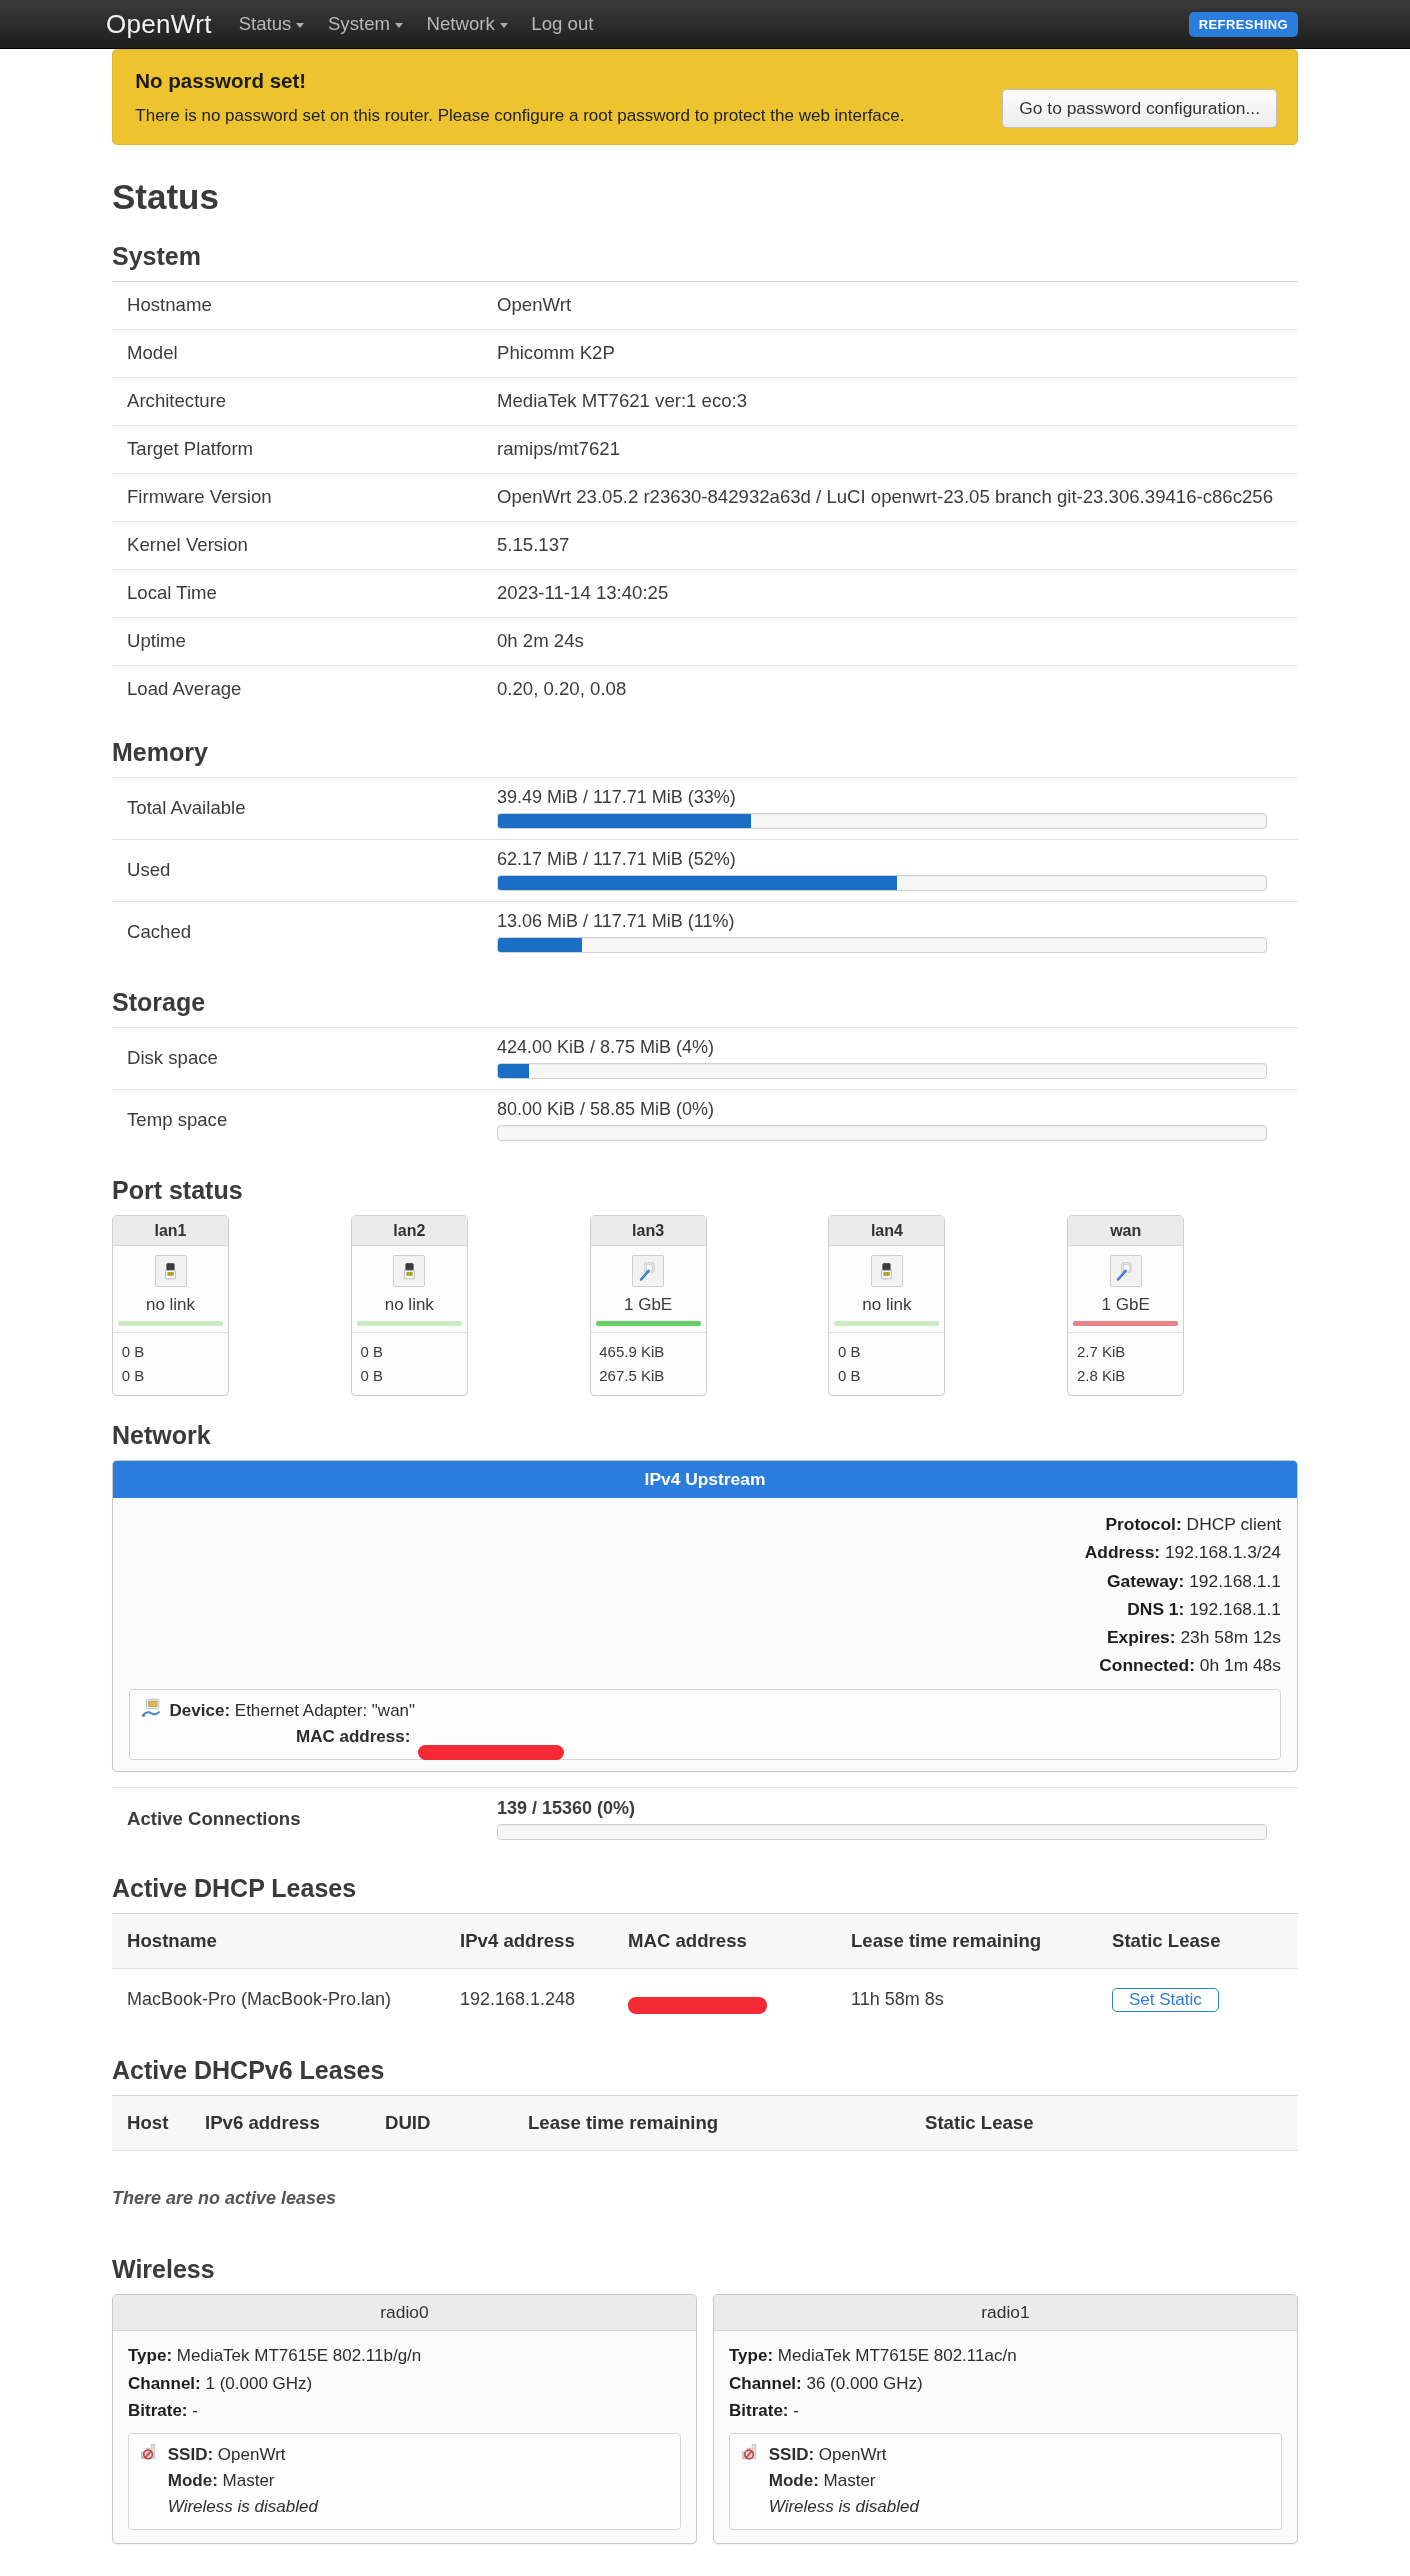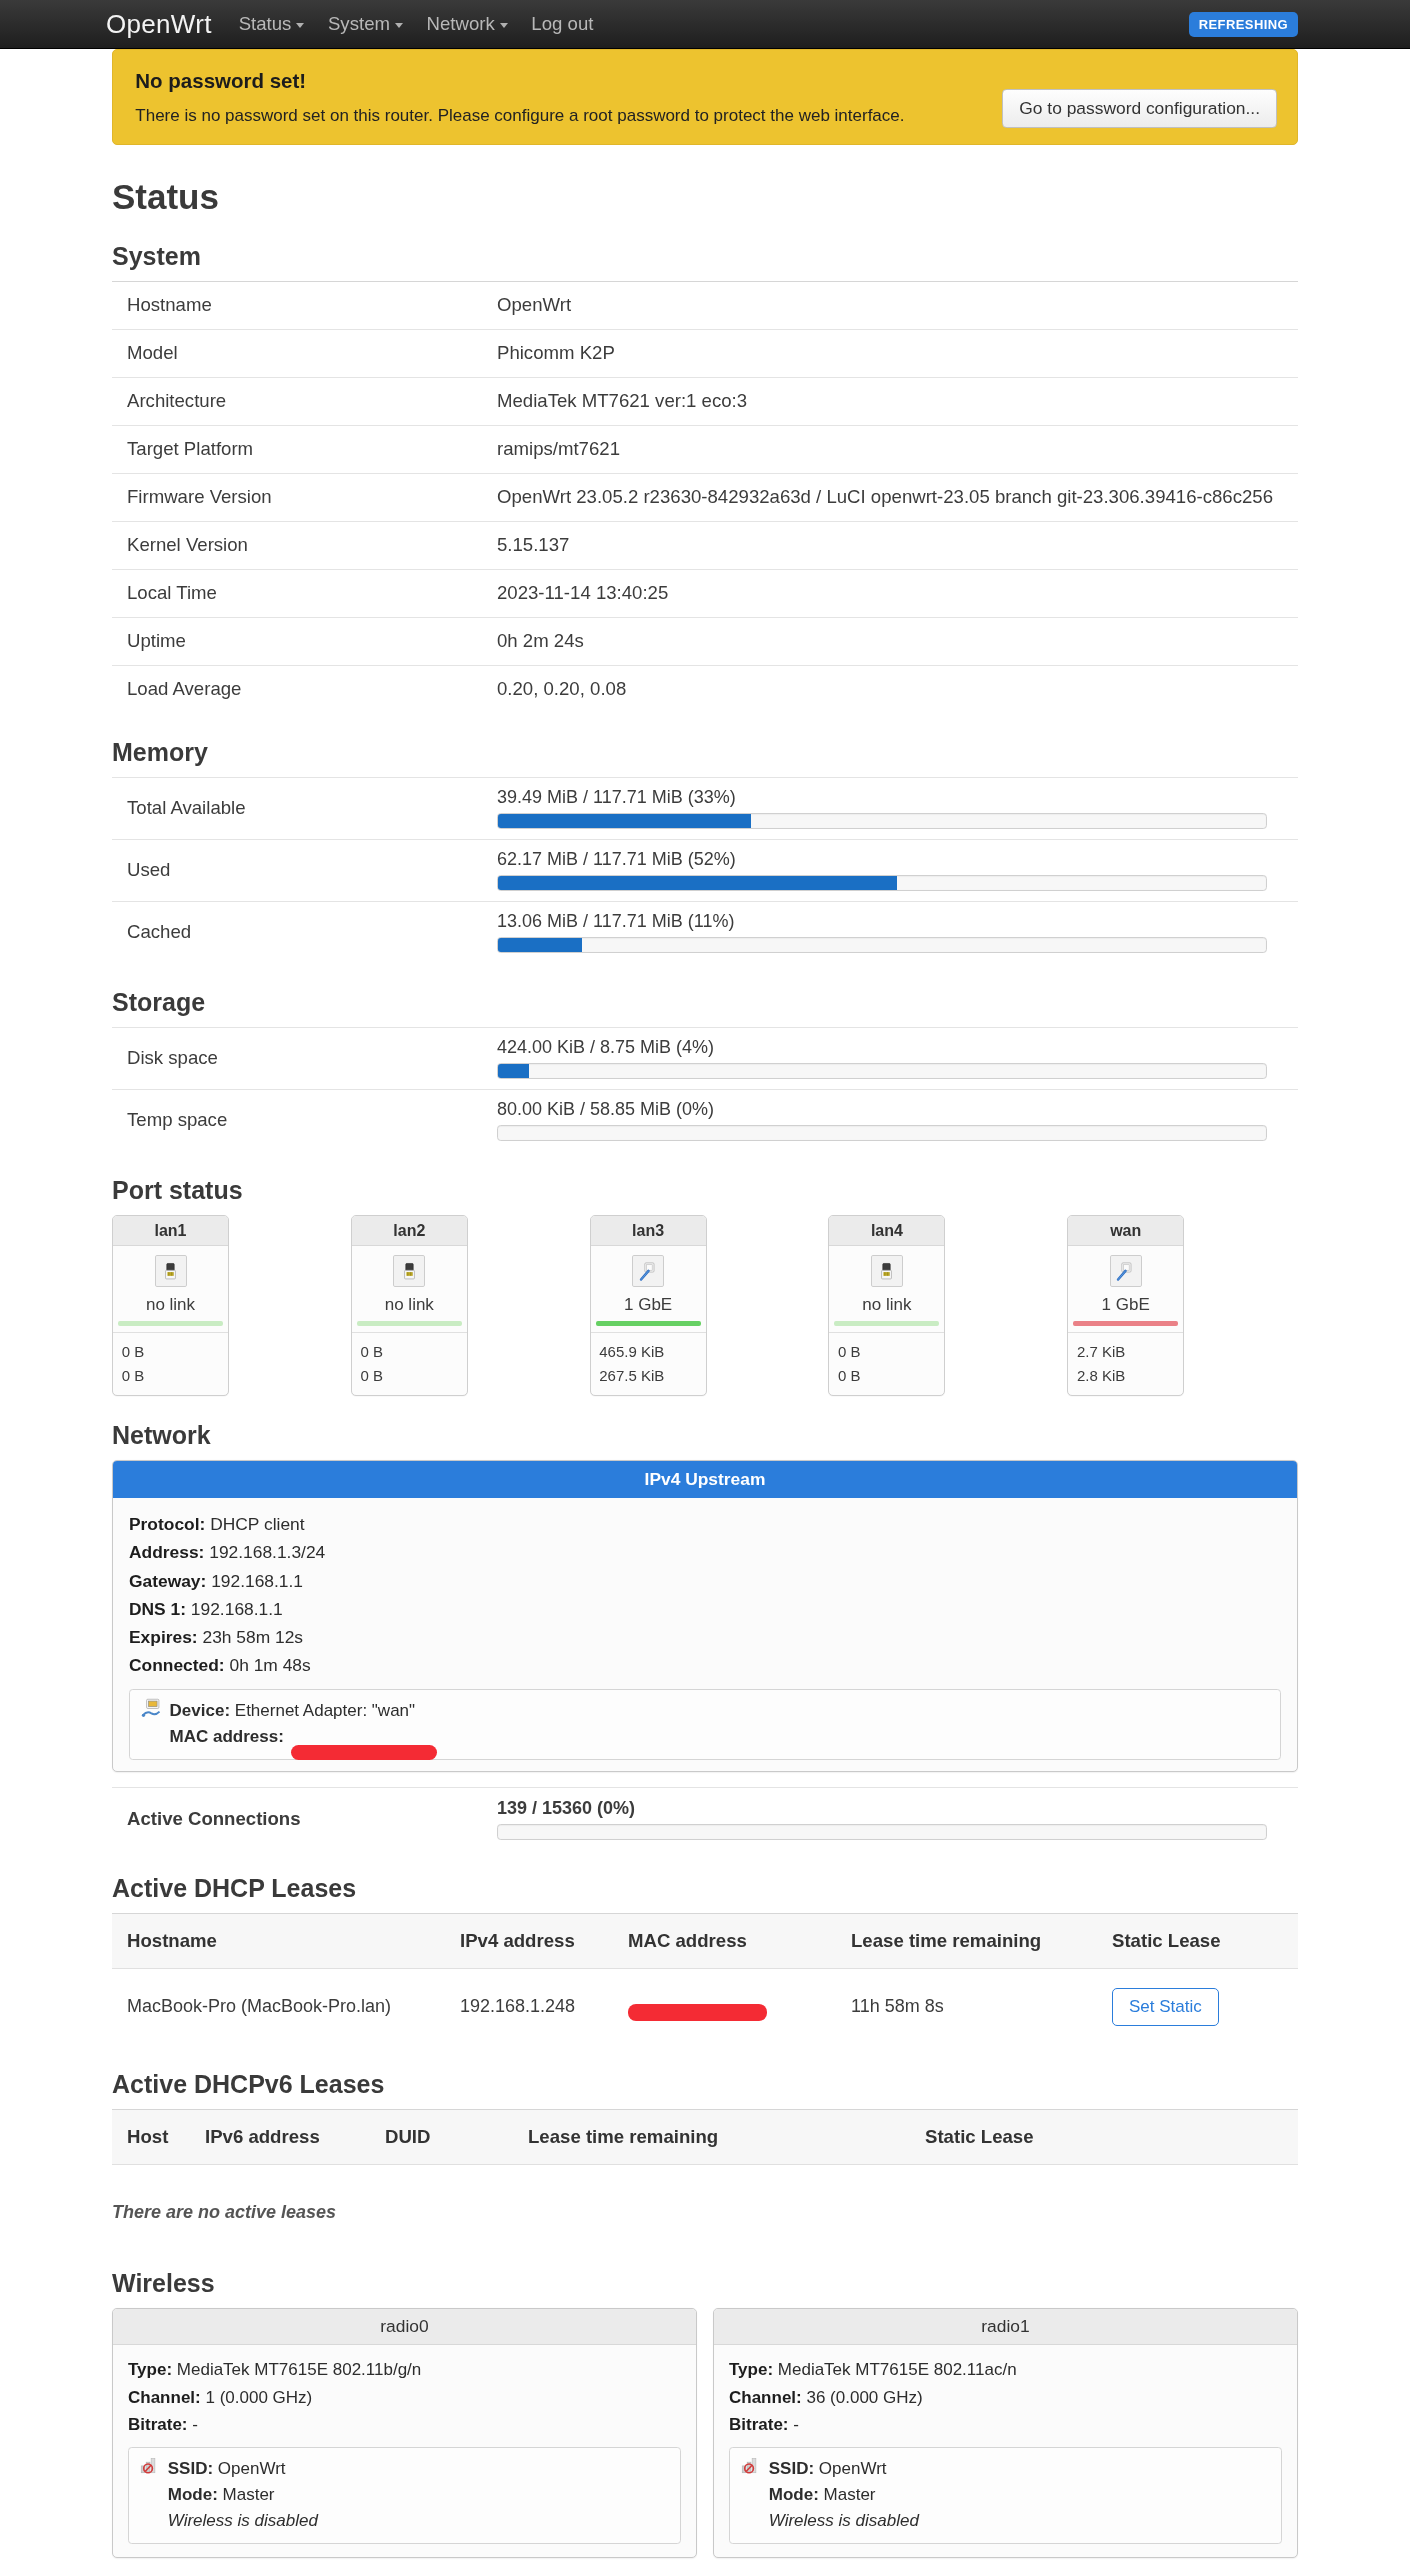--- a/index.html
+++ b/index.html
@@ -125,21 +125,21 @@
   
   .ifbox{
     border:0.6px solid #c9c9c9; border-radius:5px; overflow:hidden;
     background:#fbfbfb; margin-top:6.2px;
     box-shadow:0 0.6px 1.2px rgba(0,0,0,.06);
   }
   .ifbox-head{
     background:#2b7ddb; color:#fff; text-align:center;
     font-size:17.4px; font-weight:bold; padding:7.4px 0 8px 0;
   }
-  .ifbox-body{ padding:12.4px 16px 11.2px 16px; }
+  .ifbox-body{ padding:12.4px 16px 11.2px 16px;text-align:right; }
   .ifline{ font-size:17.4px; color:#2d2d2d; line-height:1.62; }
   .ifline b{ font-weight:bold; color:#1d1d1d; }
   .devbox{
     border:0.6px solid #d5d5d5; border-radius:3.7px;
     background:#fdfdfd; margin-top:10px;
     padding:7.4px 11.2px 8.7px 11.2px;
     display:flex; gap:7.4px; align-items:flex-start;
   }
   .devbox-txt{ font-size:17px; line-height:1.55; color:#2d2d2d;}
   .redact{
@@ -164,21 +164,21 @@
     padding:18.6px 0; font-size:18px; color:#3c3c3c; vertical-align:middle;
   }
   table.dt tbody td:first-child{ padding-left:15px; }
   .empty-note{
     text-align:left; font-style:italic; font-size:18px; color:#555;
     padding:37px 0 6.2px 0;
     font-weight:bold;
   }
   .btn-setstatic{
     background:#fff; border:1.2px solid #2b7ddb; border-radius:5px;
-    color:#2b7ddb; font-size:17px; padding:8px 16px;
+    color:#2b7ddb; font-size:17px; padding:1px 16px;
     font-family:inherit; cursor:pointer;
   }
 
   
   .radios{ display:flex; gap:16px; margin-top:7.4px; }
   .radio-card{
     flex:1; border:0.6px solid #c9c9c9; border-radius:5px;
     background:#fbfbfb; overflow:hidden;
     box-shadow:0 0.6px 1.2px rgba(0,0,0,.06);
   }

